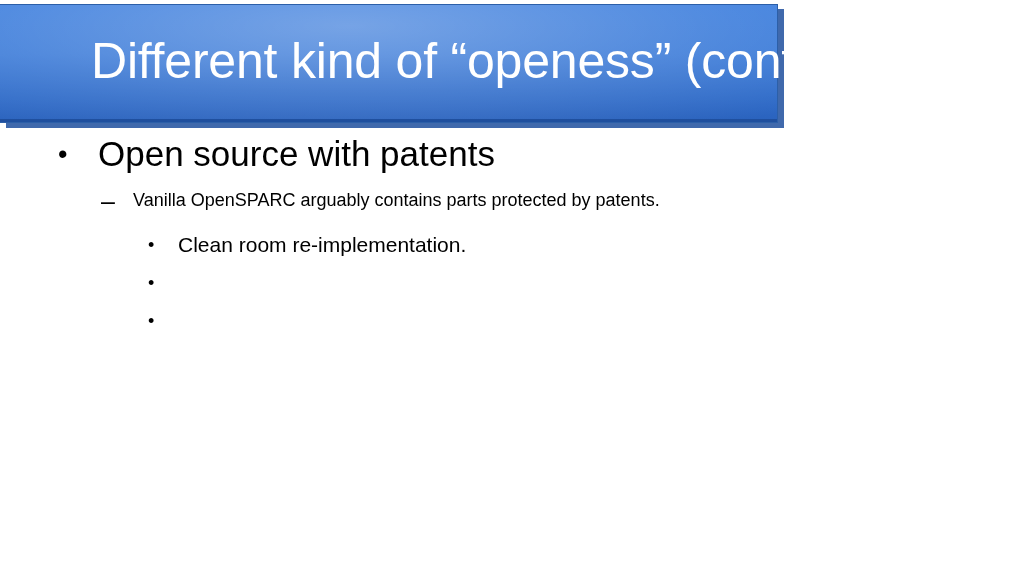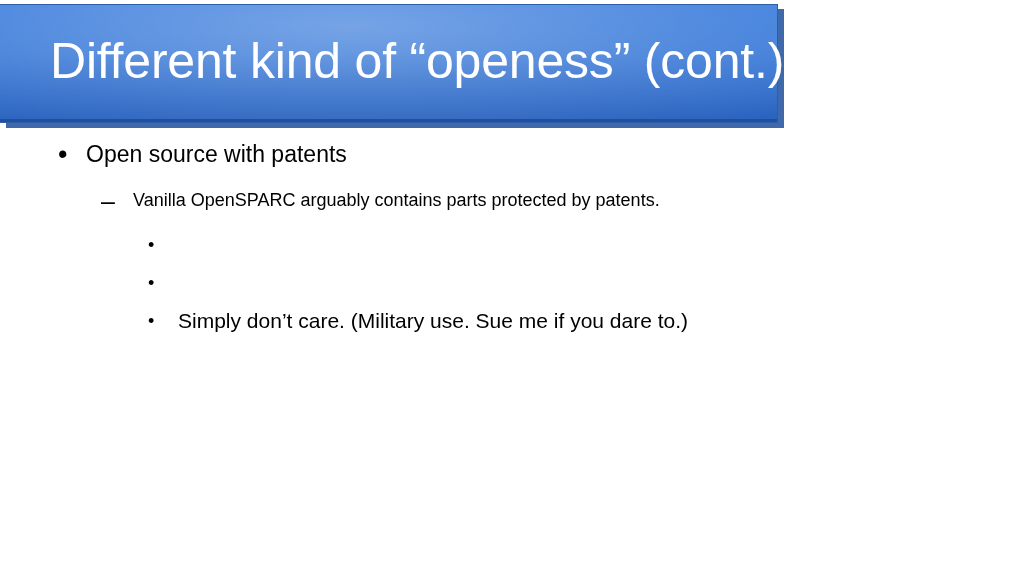--- a/index.html
+++ b/index.html
@@ -46,20 +46,21 @@
     width: 778px;
     height: 119px;
     box-sizing: border-box;
     border: 1px solid #2c5fa8;
     border-left: none;
     background:
       radial-gradient(120% 150% at 45% 18%, rgba(255,255,255,0.30) 0%, rgba(255,255,255,0.12) 38%, rgba(255,255,255,0.0) 68%),
       linear-gradient(180deg, #3b7ddd 0%, #3a7ad8 42%, #2f6bc8 80%, #2a62bd 100%);
     display: flex;
     align-items: center;
+    padding-left: 41px;
   }
   .title-banner::after {
     content: "";
     position: absolute;
     left: 0;
     right: 0;
     bottom: 0;
     height: 3px;
     background: #1f4f9e;
   }
@@ -99,23 +100,24 @@
   .lvl1 {
     margin-bottom: 6px;
   }
   .lvl1 .bullet-mark {
     width: 28px;
     margin-left: 58px;
     font-size: 27px;
     line-height: 40px;
   }
   .lvl1 .bullet-text {
-    font-size: 23px;
+    font-size: 35px;
     line-height: 40px;
     max-width: 860px;
+    margin-left: 12px;
   }
 
   
   .lvl2 {
     margin-top: 10px;
   }
   .lvl2 .bullet-mark {
     width: 32px;
     margin-left: 101px;
     font-size: 25px;
@@ -167,26 +169,26 @@
 
     <div class="bullet-row lvl2">
       <span class="bullet-mark">–</span>
       <span class="bullet-text">Vanilla OpenSPARC arguably contains parts protected by patents.</span>
     </div>
 
     <div class="lvl3-group">
 
       <div class="bullet-row lvl3">
         <span class="bullet-mark">•</span>
+        <span class="bullet-text">Clean room re-implementation.</span>
       </div>
 
       <div class="bullet-row lvl3">
         <span class="bullet-mark">•</span>
       </div>
 
       <div class="bullet-row lvl3">
         <span class="bullet-mark">•</span>
-        <span class="bullet-text">Simply don’t care. (Military use. Sue me if you dare to.)</span>
       </div>
 
     </div>
   </div>
 </div>
 
 </body></html>

